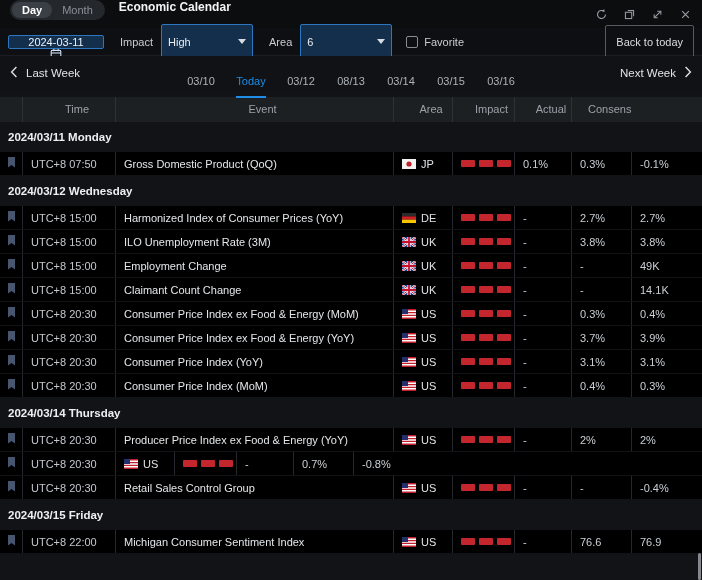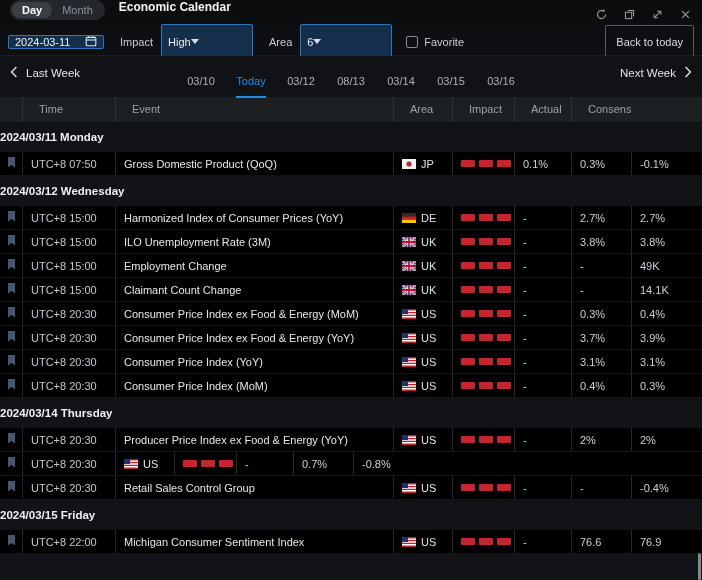--- a/index.html
+++ b/index.html
@@ -31,27 +31,27 @@
   
   .filterbar {
     height:28px; background:#0e0f12;
     display:flex; align-items:center; padding:0 8px;
     border-bottom:1px solid #1b1d21;
   }
   .date-box {
     width:96px; height:14px; background:#142f4c;
     border:1px solid #2d76c0; border-radius:2px;
     display:flex; align-items:center; justify-content:space-between;
-    padding:0 6px; color:#e9f2fb;
+    padding:0 6px; color:#e9f2fb;flex-direction:column;
   }
   .flabel { margin-left:16px; color:#c9cdd2; }
   .dropdown {
     margin-left:8px; width:92px; height:35px; background:#142f4c;
     border:1px solid #2d76c0; border-radius:2px;
-    display:flex; align-items:center; justify-content:flex-start;
+    display:flex; align-items:center; justify-content:space-between;
     padding:0 6px; color:#eaedf0;
   }
   .caret-down {
     width:0; height:0;
     border-left:4px solid transparent; border-right:4px solid transparent;
     border-top:5px solid #d8dce0;
   }
   .checkbox {
     margin-left:14px; width:12px; height:12px;
     border:1.5px solid #878d94; border-radius:2px; background:transparent;
@@ -79,25 +79,25 @@
   .week-day.active::after {
     content:""; position:absolute; left:50%; transform:translateX(-50%);
     bottom:0; width:30px; height:2px; background:#1e8de8;
   }
 
   
   .table-area { margin-top:7px; }
   .thead { display:flex; height:25px; background:#1d2023; }
   .thead .cell {
     line-height:25px; color:#9ba1a8; padding-left:16px;
-    border-left:1px solid #2e3136; overflow:hidden; white-space:nowrap;
+    border-left:1px solid #2e3136; overflow:hidden; white-space:nowrap;text-align:center;
   }
   .thead .cell:first-child { border-left:none; }
   .section-title {
-    height:30px; line-height:31px; padding-left:0;
+    height:30px; line-height:31px; padding-left:8px;
     font-weight:bold; font-size:11.5px; color:#edeff1;
   }
   .trow {
     display:flex; height:23px; background:#000000; margin-bottom:1px;
     align-items:stretch;
   }
   .trow .cell {
     display:flex; align-items:center; padding-left:8px;
     border-left:1px solid #25282c; overflow:hidden; white-space:nowrap;
   }

